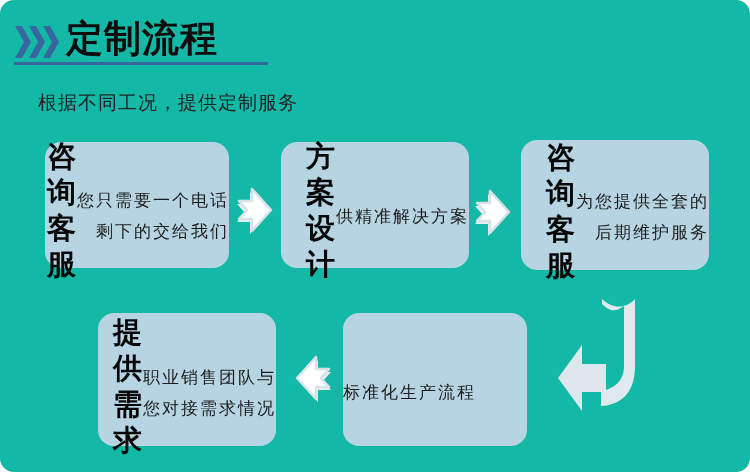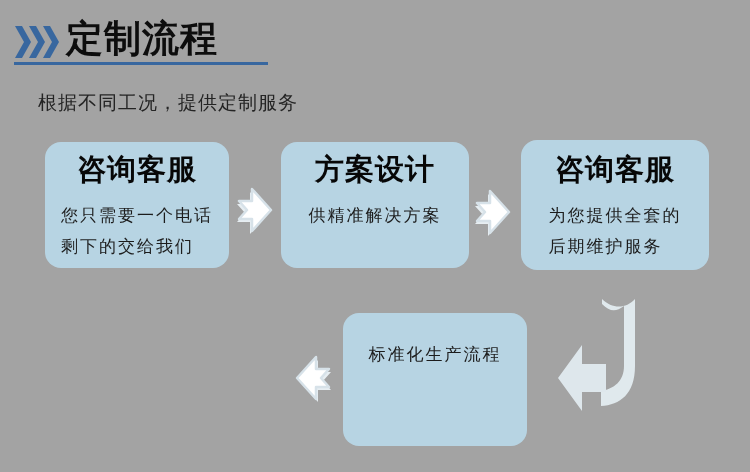--- a/index.html
+++ b/index.html
@@ -1,31 +1,31 @@
 <!DOCTYPE html>
 <html><head>
 <meta charset="utf-8">
 <style>
   html,body{margin:0;padding:0;background:#fff;}
   .canvas{
-    position:relative;width:750px;height:472px;background:#a3a3a3;
-    font-family:"Liberation Sans","DejaVu Sans",sans-serif;overflow:hidden;
+    position:relative;width:750px;height:472px;background:#14b8a6;
+    font-family:"Liberation Sans","DejaVu Sans",sans-serif;overflow:hidden;border-radius:14px;
   }
   
   .chevrons{position:absolute;left:15px;top:26px;}
   .page-title{
     position:absolute;left:66px;top:18px;margin:0;
     font-size:37px;font-weight:700;color:#0d0d0d;letter-spacing:1px;line-height:42px;
   }
   .title-underline{position:absolute;left:14px;top:62px;width:254px;height:3px;background:#38679f;}
   .subtitle{position:absolute;left:38px;top:90px;font-size:19px;color:#242424;letter-spacing:1px;}
   
   .step{
-    position:absolute;background:#b7d4e3;border-radius:16px;text-align:left;
-    display:flex;flex-direction:column;align-items:center;box-sizing:border-box;
+    position:absolute;background:#b7d4e3;border-radius:16px;text-align:right;
+    display:flex;flex-direction:row;align-items:center;box-sizing:border-box;
   }
   .b1{left:45px; top:142px;width:184px;height:126px;padding-top:9px;}
   .b2{left:281px;top:142px;width:188px;height:126px;padding-top:9px;}
   .b3{left:521px;top:140px;width:188px;height:130px;padding-top:11px;}
   .b4{left:98px; top:313px;width:178px;height:133px;padding-top:13px;}
   .b5{left:343px;top:313px;width:184px;height:133px;padding-top:13px;}
   .step-title{font-size:29px;font-weight:700;color:#070707;letter-spacing:1px;line-height:36px;}
   .step-desc{
     margin-top:13px;font-family:Liberation Serif, serif;
     font-size:17px;line-height:31px;color:#1c1c1c;letter-spacing:2px;white-space:nowrap;
@@ -68,20 +68,27 @@
   </div>
 
   <div class="step b3">
     <div class="step-title">咨询客服</div>
     <div class="step-desc">
       <div>为您提供全套的</div>
       <div>后期维护服务</div>
     </div>
   </div>
 
+  <div class="step b4">
+    <div class="step-title">提供需求</div>
+    <div class="step-desc">
+      <div>职业销售团队与</div>
+      <div>您对接需求情况</div>
+    </div>
+  </div>
 
   <div class="step b5">
     <div class="step-desc">
       <div>标准化生产流程</div>
     </div>
   </div>
 
   <svg class="arrow a1" width="38" height="50" viewBox="0 0 38 50">
     <path d="M1,18 L14,18 L14,6 L33,27 L14,48 L14,36 L1,36 L9,27 Z" fill="#e7eef2"></path>
     <path d="M3,15 L16,15 L16,3 L35,24 L16,45 L16,33 L3,33 L11,24 Z" fill="#ffffff" stroke="#d7e2e9" stroke-width="2.5" stroke-linejoin="round"></path>

